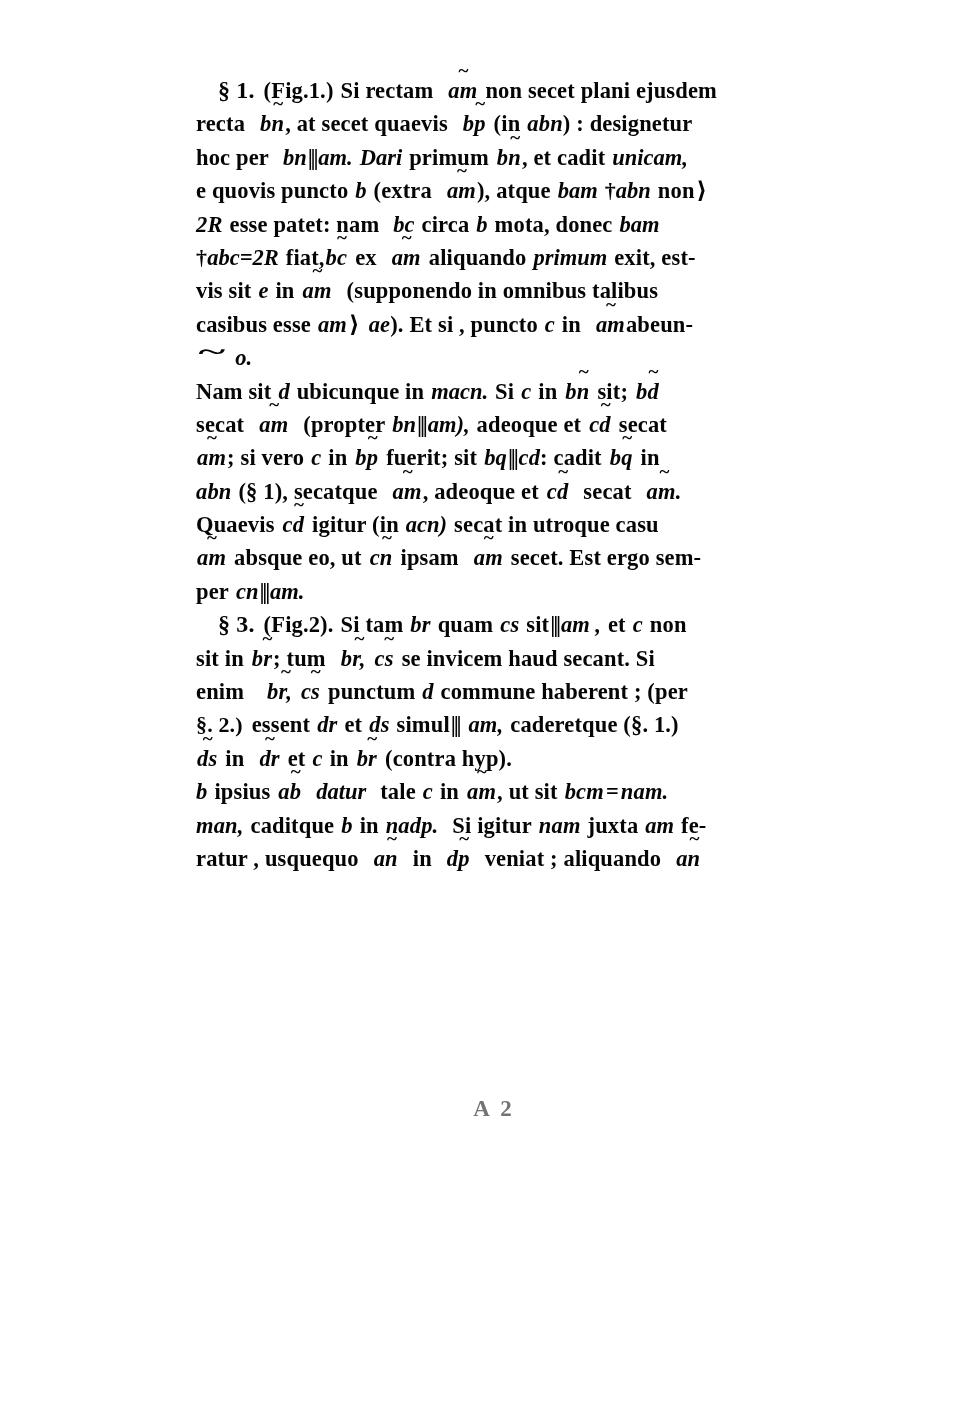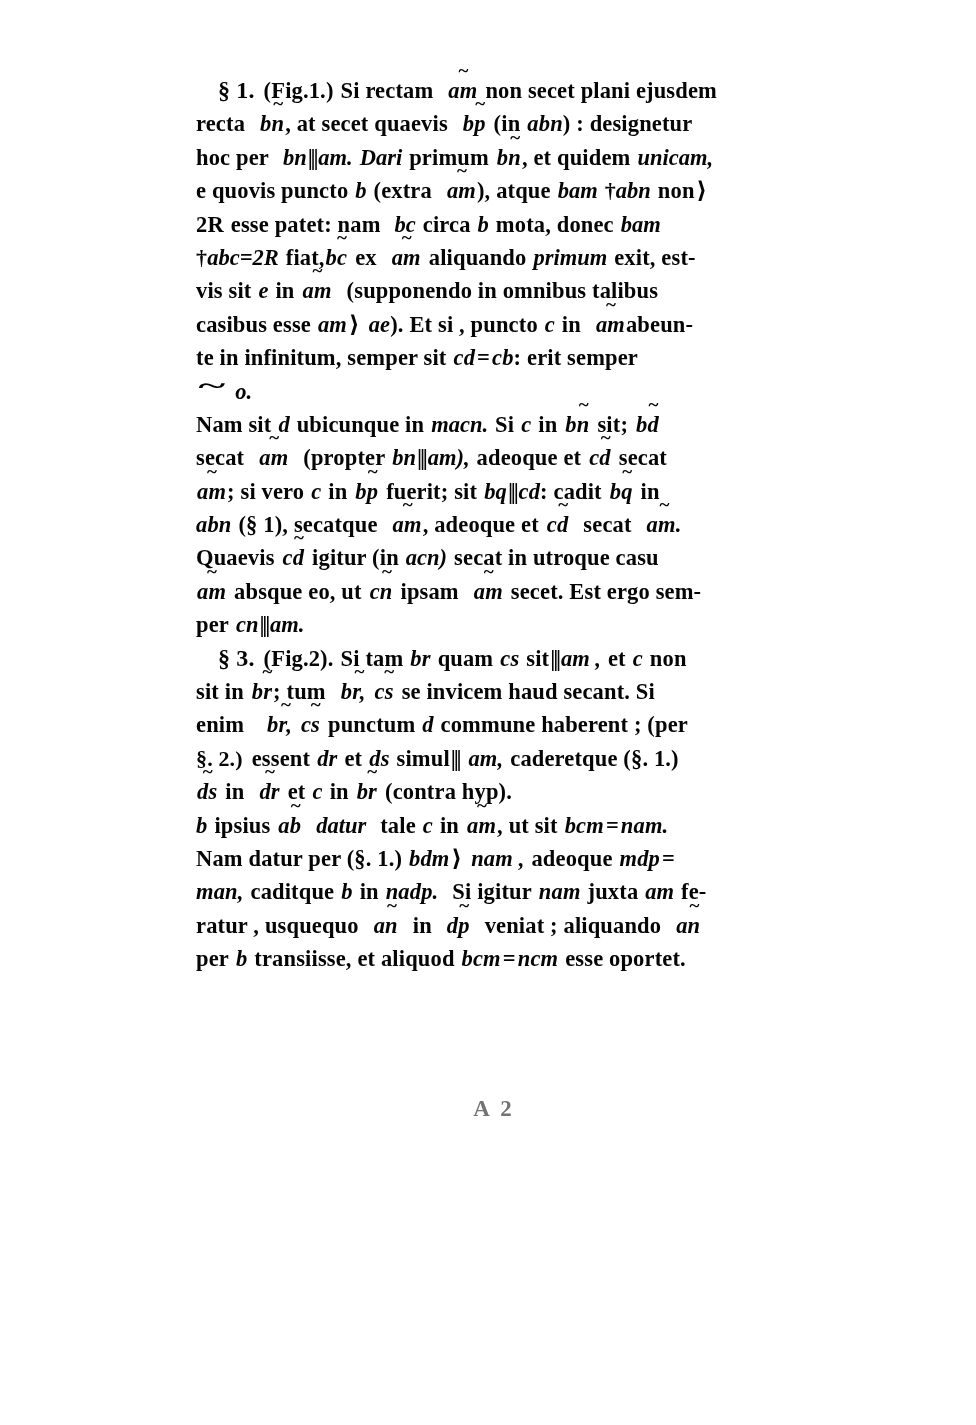--- a/index.html
+++ b/index.html
@@ -143,47 +143,44 @@
 
     <div class="ln">
       <span class="sp3"></span><span class="sect">§ 1.</span><span class="sp"></span><span>(Fig.1.)</span><span class="sp"></span><span>Si rectam</span><span class="sp2"></span><span class="ray r1"><span class="tld">~</span><span>am</span></span><span class="sp"></span><span>non secet plani ejusdem</span>
     </div>
 
     <div class="ln">
       <span>recta</span><span class="sp2"></span><span class="ray r2"><span class="tld">~</span><span>bn</span></span><span>, at secet quaevis</span><span class="sp2"></span><span class="ray r2"><span class="tld">~</span><span>bp</span></span><span class="sp"></span><span>(in</span><span class="sp"></span><i class="mi">abn</i><span>) : designetur</span>
     </div>
 
     <div class="ln">
-      <span>hoc per</span><span class="sp2"></span><i class="m">bn</i><span class="par">|||</span><i class="m">am.</i><span class="sp"></span><i class="m">Dari</i><span class="sp"></span><span>primum</span><span class="sp"></span><span class="ray r2"><span class="tld">~</span><span>bn</span></span><span>, et quidem</span><span class="sp"></span><i class="m">unicam,</i>
+      <span>hoc per</span><span class="sp2"></span><i class="m">bn</i><span class="par">|||</span><i class="m">am.</i><span class="sp"></span><i class="m">Dari</i><span class="sp"></span><span>primum</span><span class="sp"></span><span class="ray r2"><span class="tld">~</span><span>bn</span></span><span>, et cadit</span><span class="sp"></span><i class="m">unicam,</i>
     </div>
 
     <div class="ln">
       <span>e quovis puncto</span><span class="sp"></span><i class="m">b</i><span class="sp"></span><span>(extra</span><span class="sp2"></span><span class="ray r1"><span class="tld">~</span><span>am</span></span><span>), atque</span><span class="sp"></span><i class="m">bam</i><span class="sp"></span><span class="ang">†</span><i class="m">abn</i><span class="sp"></span><span>non</span><span class="cmp">⟩</span>
     </div>
 
     <div class="ln">
-      <b class="bd" style="">2R</b><span class="sp"></span><span>esse patet: nam</span><span class="sp2"></span><i class="m">bc</i><span class="sp"></span><span>circa</span><span class="sp"></span><i class="m">b</i><span class="sp"></span><span>mota, donec</span><span class="sp"></span><i class="m">bam</i>
+      <b class="bd" style="font-style:italic">2R</b><span class="sp"></span><span>esse patet: nam</span><span class="sp2"></span><i class="m">bc</i><span class="sp"></span><span>circa</span><span class="sp"></span><i class="m">b</i><span class="sp"></span><span>mota, donec</span><span class="sp"></span><i class="m">bam</i>
     </div>
 
     <div class="ln">
       <span class="ang">†</span><i class="m">abc=2R</i><span class="sp"></span><span>fiat,</span><span class="ray r2"><span class="tld">~</span><span>bc</span></span><span class="sp"></span><span>ex</span><span class="sp2"></span><span class="ray r1"><span class="tld">~</span><span>am</span></span><span class="sp"></span><span>aliquando</span><span class="sp"></span><i class="m">primum</i><span class="sp"></span><span>exit, est-</span>
     </div>
 
 
     <div class="ln">
       <span>vis sit</span><span class="sp"></span><i class="m">e</i><span class="sp"></span><span>in</span><span class="sp"></span><span class="ray r1"><span class="tld">~</span><span>am</span></span><span class="sp2"></span><span>(supponendo  in  omnibus  talibus</span>
     </div>
 
     <div class="ln">
       <span>casibus esse</span><span class="sp"></span><i class="mi">am</i><span class="cmp">⟩</span><span class="sp"></span><i class="mi">ae</i><span>). Et si , puncto</span><span class="sp"></span><i class="m">c</i><span class="sp"></span><span>in</span><span class="sp2"></span><span class="ray r1"><span class="tld">~</span><span>am</span></span><span>abeun-</span>
     </div>
 
-    <div class="ln">
-      <span>te  in  infinitum,  semper  sit</span><span class="sp"></span><i class="mi">cd</i><span class="eq">=</span><i class="mi">cb</i><span>: erit  semper</span>
-    </div>
 
 
     <div class="ln">
       <span class="tends">~</span><span class="sp"></span><i class="mi">o.</i>
     </div>
 
 
     <div class="ln">
       <span>Nam sit</span><span class="sp"></span><i class="m">d</i><span class="sp"></span><span>ubicunque in</span><span class="sp"></span><i class="m">macn.</i><span class="sp"></span><span>Si</span><span class="sp"></span><i class="mi">c</i><span class="sp"></span><span>in</span><span class="sp"></span><span class="ray r2"><span class="tld">~</span><span>bn</span></span><span class="sp"></span><span>sit;</span><span class="sp"></span><span class="ray r2"><span class="tld">~</span><span>bd</span></span>
     </div>
@@ -230,33 +227,27 @@
 
     <div class="ln">
       <span class="ray r1"><span class="tld">~</span><span>ds</span></span><span class="sp"></span><span>in</span><span class="sp2"></span><span class="ray r1"><span class="tld">~</span><span>dr</span></span><span class="sp"></span><span>et</span><span class="sp"></span><i class="mi">c</i><span class="sp"></span><span>in</span><span class="sp"></span><span class="ray r2"><span class="tld">~</span><span>br</span></span><span class="sp"></span><span>(contra hyp).</span>
     </div>
 
 
     <div class="ln">
       <i class="mi">b</i><span class="sp"></span><span>ipsius</span><span class="sp"></span><span class="ray r2"><span class="tld">~</span><span>ab</span></span><span class="sp2"></span><i class="m">datur</i><span class="sp2"></span><span>tale</span><span class="sp"></span><i class="mi">c</i><span class="sp"></span><span>in</span><span class="sp"></span><span class="ray r1"><span class="tld">~</span><span>am</span></span><span>, ut sit</span><span class="sp"></span><i class="mi">bcm</i><span class="eq">=</span><i class="mi">nam.</i>
     </div>
 
-    <div class="ln">
-      <span>Nam  datur  per (§. 1.)</span><span class="sp"></span><i class="mi">bdm</i><span class="cmp">⟩</span><span class="sp"></span><i class="mi">nam ,</i><span class="sp"></span><span>adeoque</span><span class="sp"></span><i class="mi">mdp</i><span class="eq">=</span>
-    </div>
 
     <div class="ln">
       <i class="mi">man,</i><span class="sp"></span><span>caditque</span><span class="sp"></span><i class="mi">b</i><span class="sp"></span><span>in</span><span class="sp"></span><i class="mi">nadp.</i><span class="sp2"></span><span>Si igitur</span><span class="sp"></span><i class="mi">nam</i><span class="sp"></span><span>juxta</span><span class="sp"></span><i class="m">am</i><span class="sp"></span><span>fe-</span>
     </div>
 
     <div class="ln">
       <span>ratur ,  usquequo</span><span class="sp2"></span><span class="ray r2"><span class="tld">~</span><span>an</span></span><span class="sp2"></span><span>in</span><span class="sp2"></span><span class="ray r2"><span class="tld">~</span><span>dp</span></span><span class="sp2"></span><span>veniat ;  aliquando</span><span class="sp2"></span><span class="ray r2"><span class="tld">~</span><span>an</span></span>
     </div>
 
-    <div class="ln">
-      <span>per</span><span class="sp"></span><i class="mi">b</i><span class="sp"></span><span>transiisse,  et aliquod</span><span class="sp"></span><i class="mi">bcm</i><span class="eq">=</span><i class="mi">ncm</i><span class="sp"></span><span>esse oportet.</span>
-    </div>
 
   </div>
 
   <div id="folio">A 2</div>
 
 </div>
 
 </body></html>

